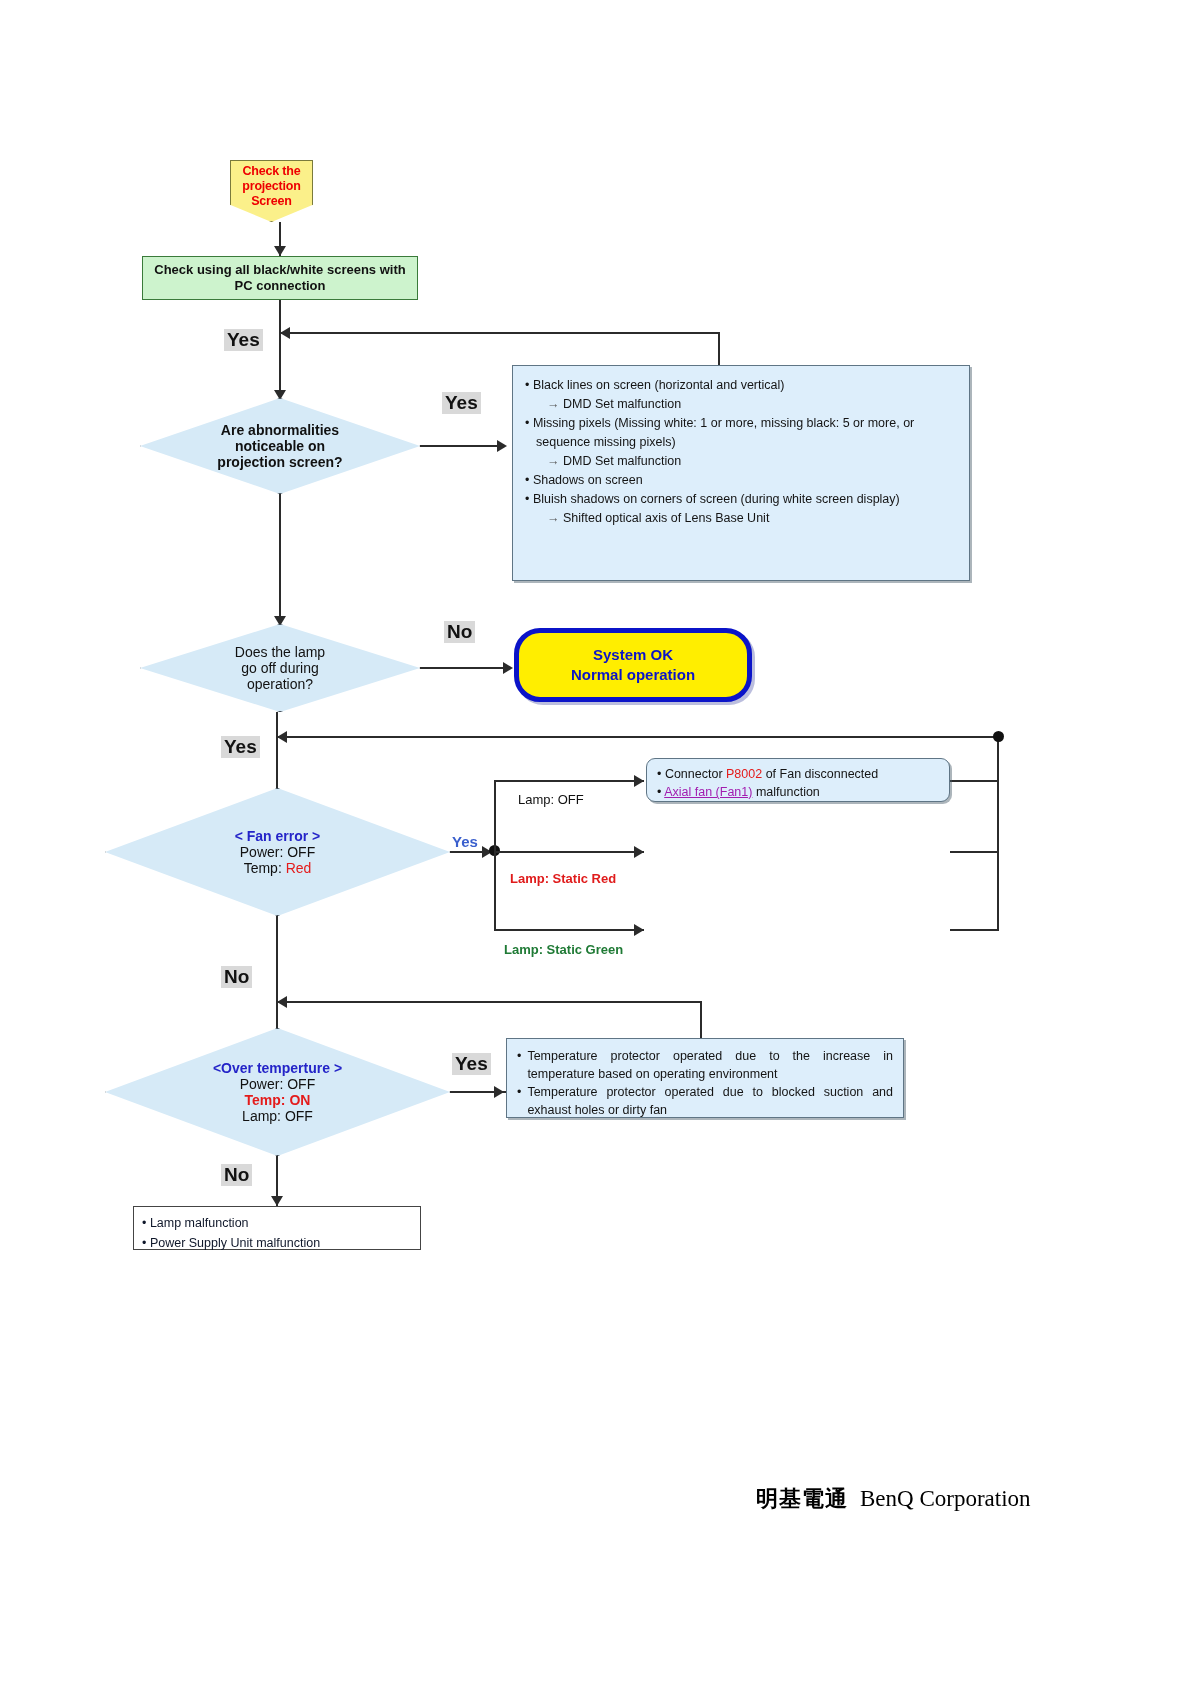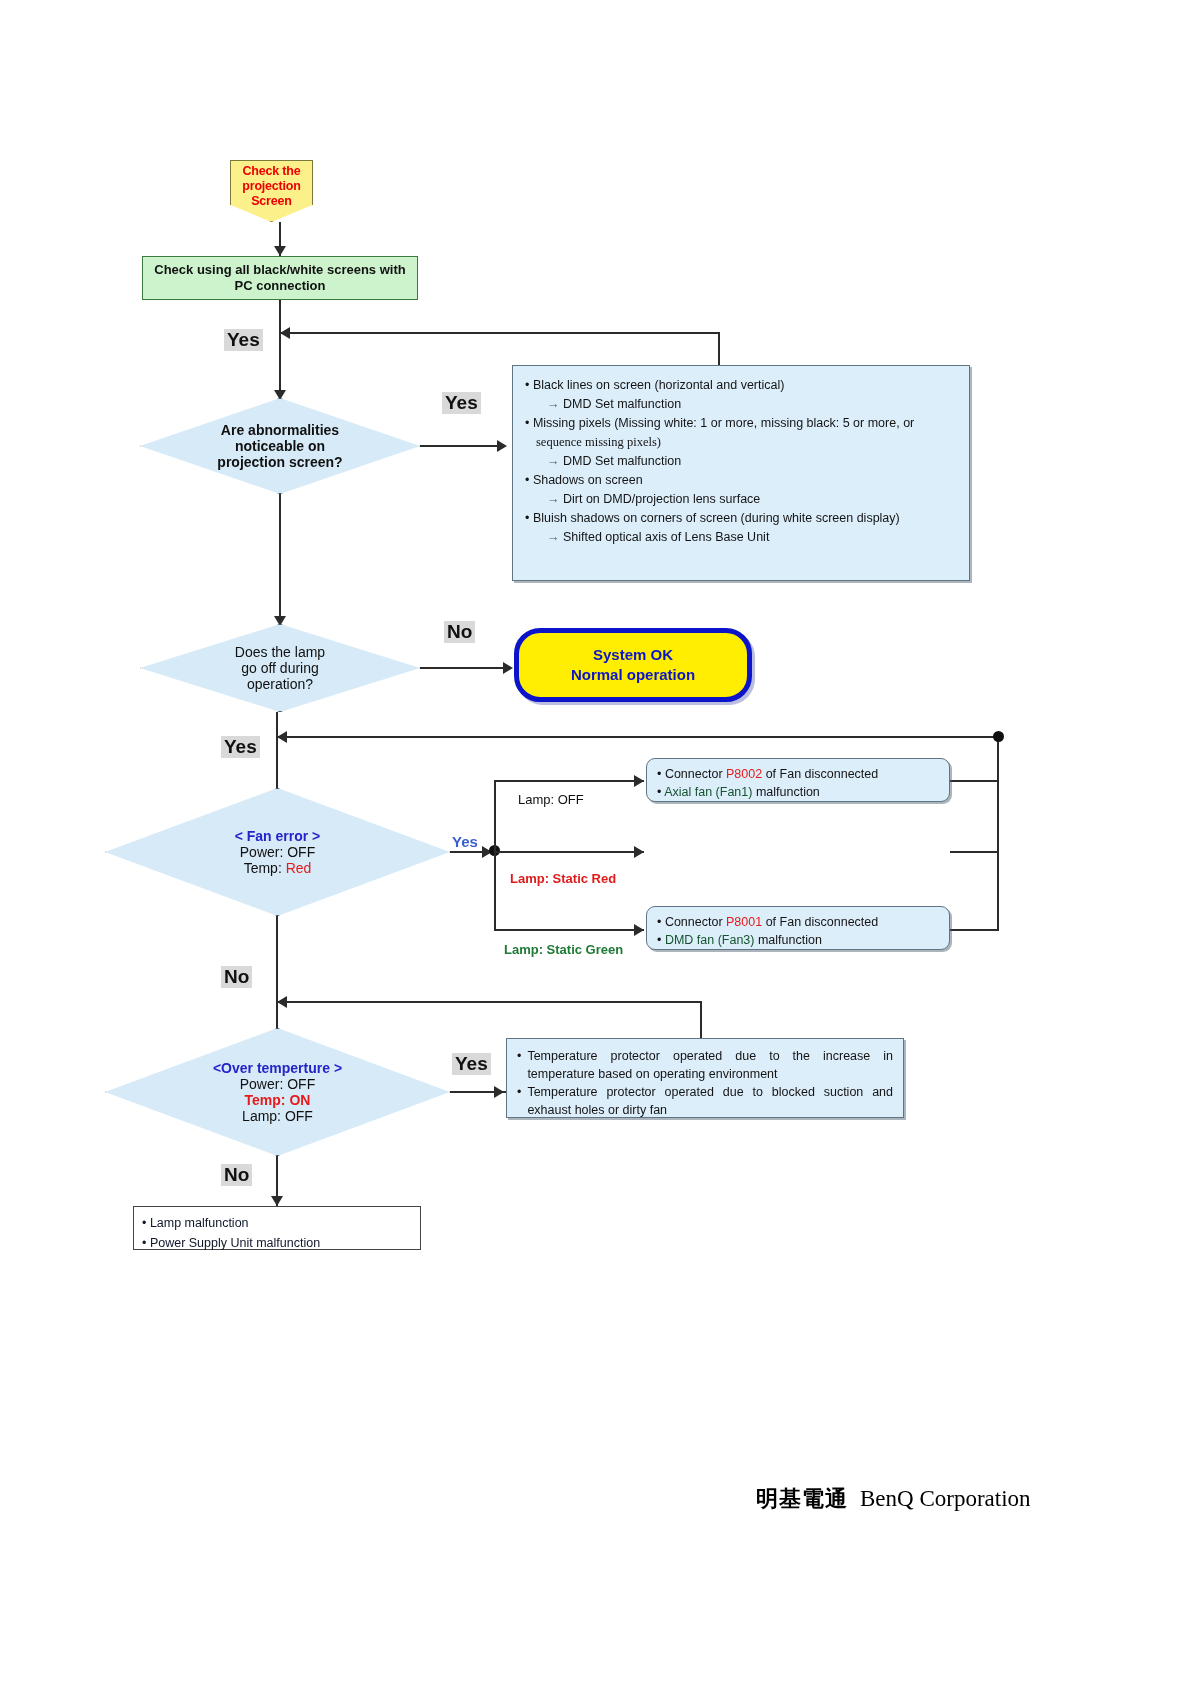--- a/index.html
+++ b/index.html
@@ -89,21 +89,21 @@
     background:#d9d9d9;padding:0 3px;line-height:22px;
   }
   .lbl-blue{position:absolute;font-weight:bold;font-size:15px;color:#3a5fcd;background:transparent;}
   .lbl-plain{position:absolute;font-size:13px;color:#111;}
   .lbl-red{position:absolute;font-size:13px;font-weight:bold;color:#e01b1b;}
   .lbl-green{position:absolute;font-size:13px;font-weight:bold;color:#1f7a35;}
 
   
   .red{color:#e41b1b;}
   .redb{color:#e41b1b;font-weight:bold;}
-  .pink{color:#14532d;}
+  .pink{color:#a21caf;text-decoration:underline;}
   .blueb{color:#2424c8;font-weight:bold;}
 
   
   .footer{
     position:absolute;display:flex;align-items:baseline;gap:12px;
   }
   .footer .cjk{font-family:"DejaVu Sans",sans-serif;font-weight:bold;font-size:22px;color:#000;letter-spacing:1px;}
   .footer .eng{font-family:"Liberation Serif","DejaVu Serif",serif;font-size:23px;color:#000;}
 </style>
 </head>
@@ -155,34 +155,30 @@
       <span>Black lines on screen (horizontal and vertical)</span>
     </div>
     <div class="ind">
       <span class="arrw">→</span>
       <span>DMD Set malfunction</span>
     </div>
     <div>
       <span>•</span>
       <span>Missing pixels (Missing white: 1 or more, missing black: 5 or more, or</span>
     </div>
-    <div style="padding-left:11px;font-family:Liberation Serif, serif;">
+    <div style="padding-left:11px;">
       <span>sequence missing pixels)</span>
     </div>
     <div class="ind">
       <span class="arrw">→</span>
       <span>DMD Set malfunction</span>
     </div>
     <div>
       <span>•</span>
       <span>Shadows on screen</span>
-    </div>
-    <div class="ind">
-      <span class="arrw">→</span>
-      <span>Dirt on DMD/projection lens surface</span>
     </div>
     <div>
       <span>•</span>
       <span>Bluish shadows on corners of screen (during white screen display)</span>
     </div>
     <div class="ind">
       <span class="arrw">→</span>
       <span>Shifted optical axis of Lens Base Unit</span>
     </div>
   </div>
@@ -255,30 +251,20 @@
       <span>•</span>
       <span>Connector </span><span class="red">P8002</span><span> of Fan disconnected</span>
     </div>
     <div>
       <span>•</span>
       <span class="pink">Axial fan (Fan1)</span><span> malfunction</span>
     </div>
   </div>
 
 
-  <div class="abs info-box small" style="left:646px;top:906px;width:304px;height:44px;">
-    <div>
-      <span>•</span>
-      <span>Connector </span><span class="red">P8001</span><span> of Fan disconnected</span>
-    </div>
-    <div>
-      <span>•</span>
-      <span class="pink">DMD fan (Fan3)</span><span> malfunction</span>
-    </div>
-  </div>
 
   <div class="ln lnv abs" style="left:276px;top:916px;height:132px;"></div>
   <div class="arrow-d" style="left:271px;top:1040px;"></div>
   <div class="lbl" style="left:221px;top:966px;">No</div>
 
   <div class="ln lnh abs" style="left:277px;top:1001px;width:425px;"></div>
   <div class="ln lnv abs" style="left:700px;top:1001px;height:40px;"></div>
   <div class="arrow-l" style="left:277px;top:996px;"></div>
 
   <div class="abs diamond" style="left:105px;top:1028px;width:345px;height:128px;">

